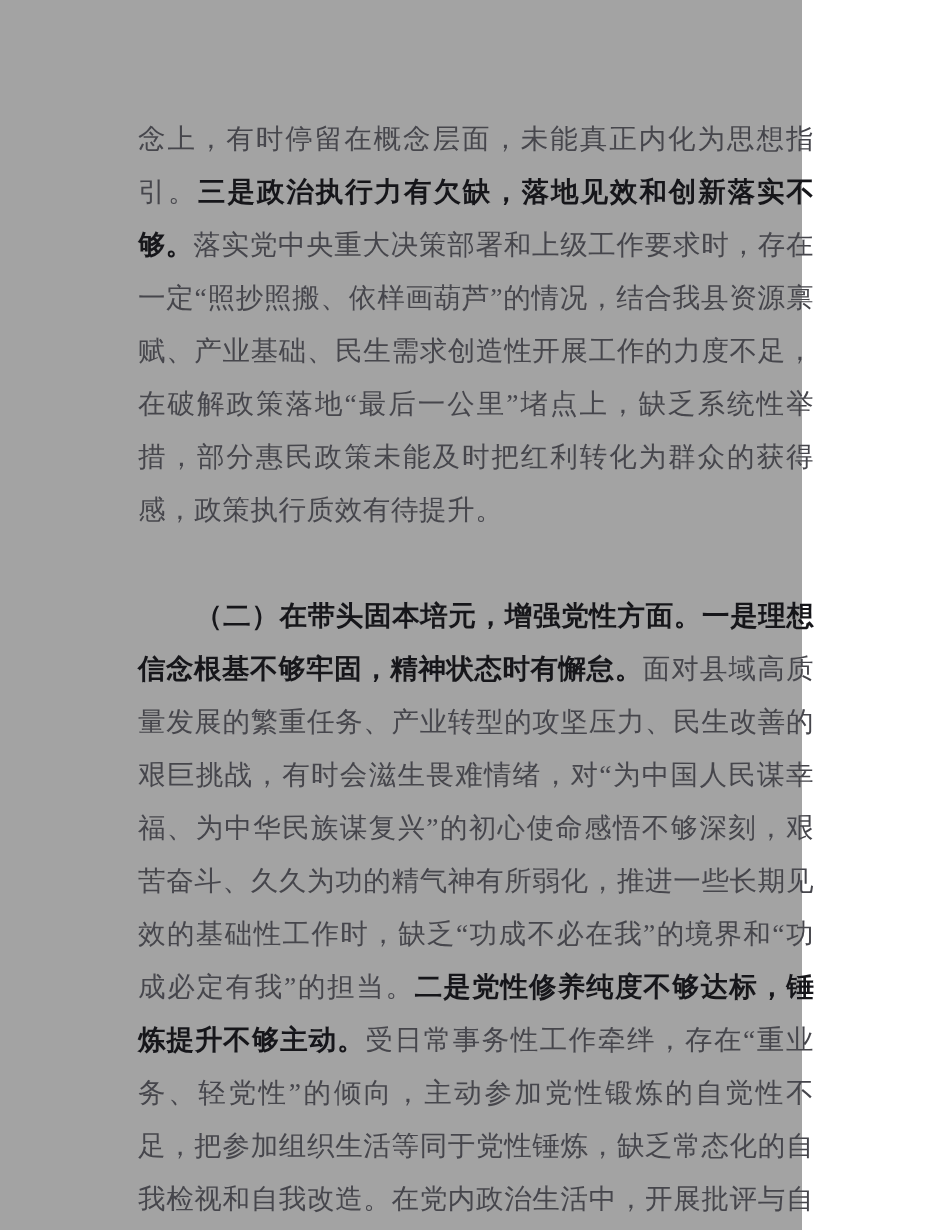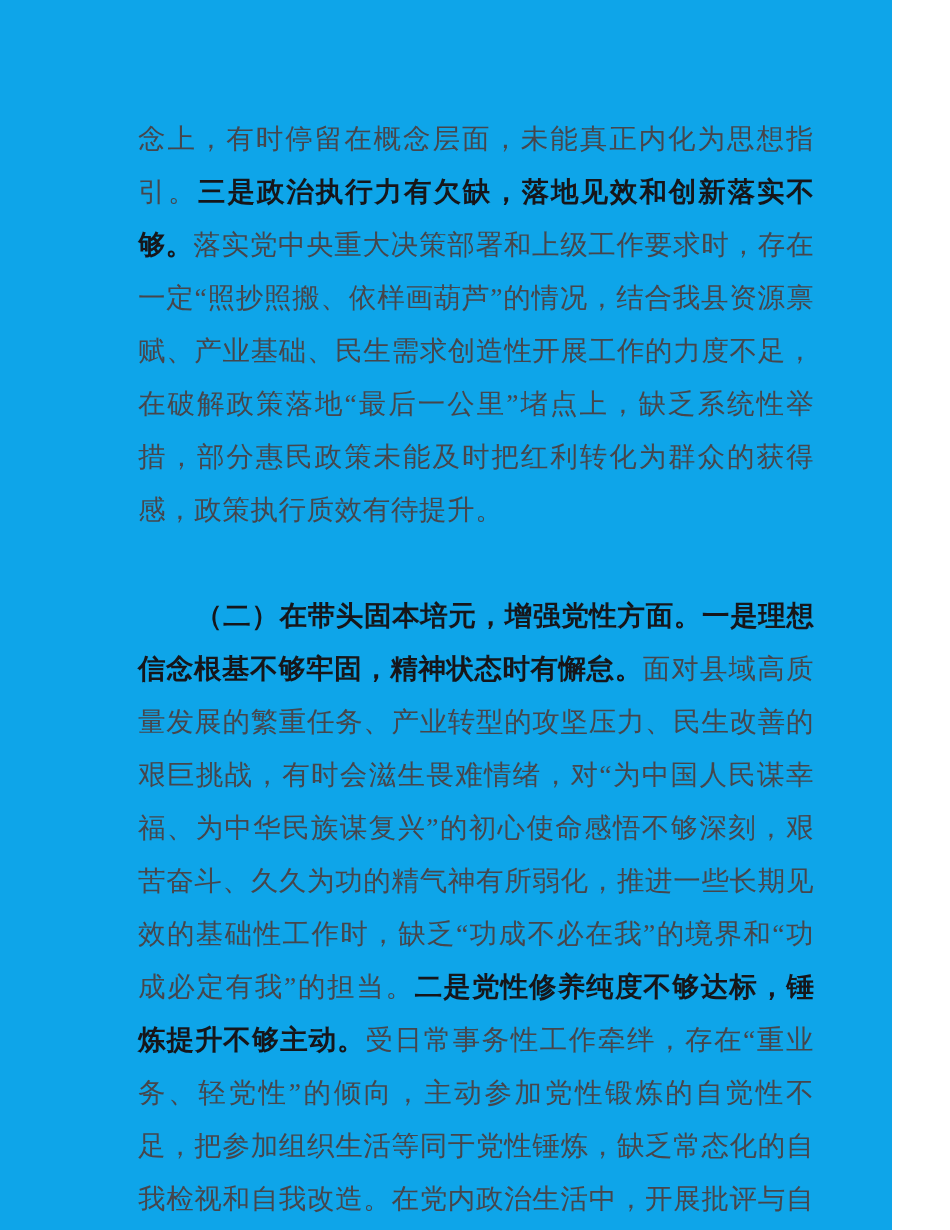--- a/index.html
+++ b/index.html
@@ -9,23 +9,23 @@
   }
   body {
     width: 950px;
     height: 1230px;
     overflow: hidden;
     font-family: "Liberation Serif", "DejaVu Serif", serif;
   }
 
   .page {
     position: relative;
-    width: 892px;
+    width: 802px;
     height: 1230px;
-    background: #0ea5e9;
+    background: #a3a3a3;
     box-sizing: border-box;
   }
 
   .text-body {
     position: absolute;
     left: 138px;
     top: 112px;
     width: 676px;
   }
 

